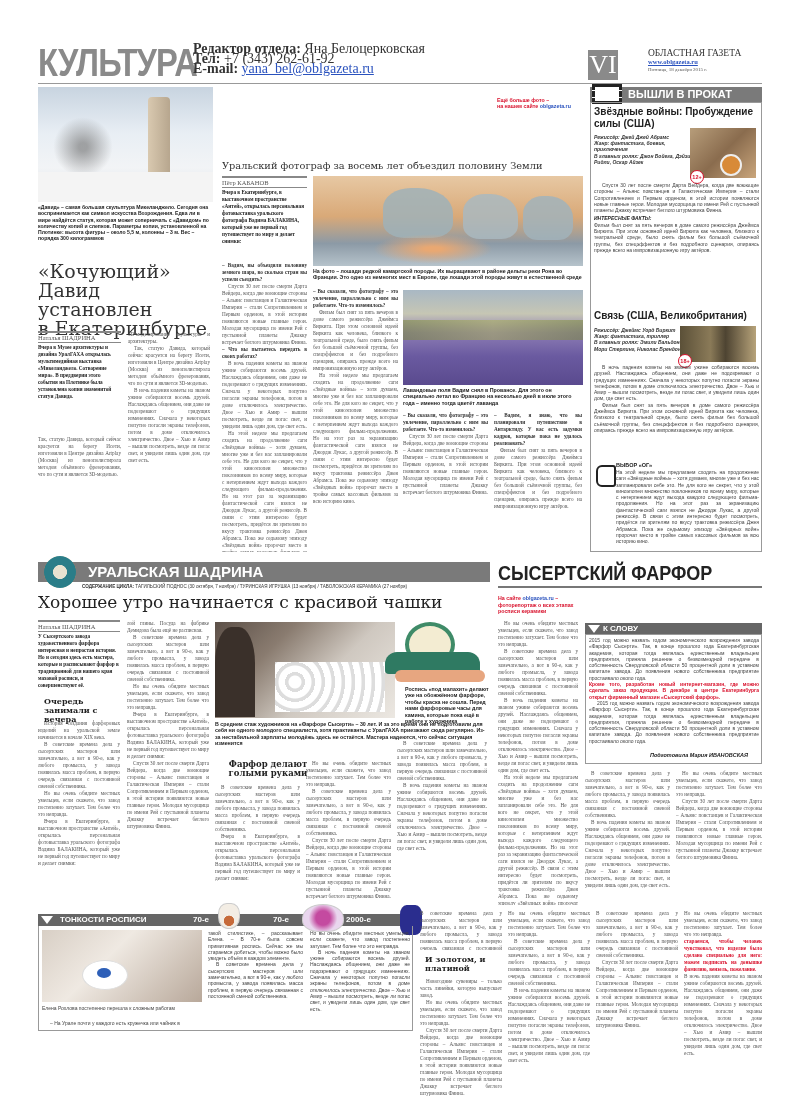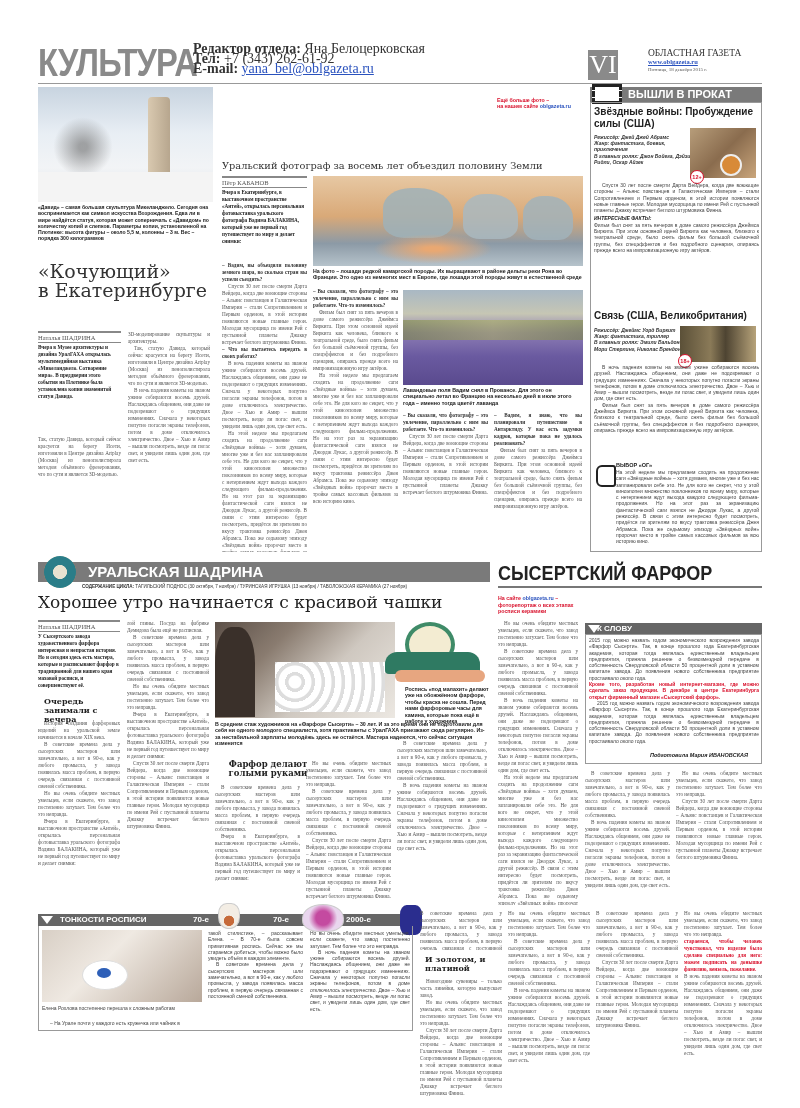--- a/index.html
+++ b/index.html
@@ -37,20 +37,21 @@
 
 <div class="photo" style="left:38px;top:87px;width:175px;height:115px;background:linear-gradient(180deg,#c8d4e0 0%,#e8eef4 40%,#f2f4f6 70%,#d8dde2 100%)">
   <div style="position:absolute;left:110px;top:10px;width:22px;height:95px;background:linear-gradient(90deg,#d9c9b0,#b7a68e);border-radius:4px"></div>
   <div style="position:absolute;left:15px;top:30px;width:60px;height:60px;border-radius:50%;background:radial-gradient(circle,#6c6c6c 10%,transparent 70%);opacity:.6"></div>
   <div style="position:absolute;left:0;top:85px;width:175px;height:30px;background:#f4f4f4"></div>
 </div>
 <div class="cap abs" style="left:38px;top:204px;width:174px;font-size:5.1px;line-height:6.3px">«Давид» – самая большая скульптура Микеланджело. Сегодня она воспринимается как символ искусства Возрождения. Едва ли в мире найдётся статуя, которая может соперничать с «Давидом» по количеству копий и слепков. Параметры копии, установленной на Плотинке: высота фигуры – около 5,5 м, колонны – 3 м. Вес – порядка 300 килограммов</div>
 
 <div class="abs serif" style="left:38px;top:262px;width:180px;font-size:19px;line-height:19px;color:#333">
   <div>«Кочующий»</div>
+  <div>Давид установлен</div>
   <div>в Екатеринбурге</div>
 </div>
 <div class="abs byline" style="left:38px;top:331px;width:83px">Наталья ШАДРИНА</div>
 <div class="abs txtb" style="left:38px;top:344px;width:83px;height:90px;overflow:hidden">Вчера в Музее архитектуры и дизайна УралГАХА открылась мультимедийная выставка «Микеланджело. Сотворение мира». В преддверии этого события на Плотинке была установлена копия знаменитой статуи Давида.</div>
 <div class="abs txt" style="left:38px;top:436px;width:83px;height:118px;overflow:hidden">
   <span>Так, статую Давида, который сейчас красуется на берегу Исети, изготовили в Центре дизайна Artplay (Москва) из пенополистирола методом объёмного фрезерования, что по сути и является 3D-моделью.</span>
 </div>
 <div class="abs txt" style="left:128px;top:331px;width:82px;height:225px;overflow:hidden">
   <div>3D-моделирование скульптуры и архитектуры.</div>
   <div style="text-indent:6px">Так, статую Давида, который сейчас красуется на берегу Исети, изготовили в Центре дизайна Artplay (Москва) из пенополистирола методом объёмного фрезерования, что по сути и является 3D-моделью.</div>
@@ -202,21 +203,21 @@
   <span style="color:#2a52be">oblgazeta.ru</span>
   <span>– фоторепортаж о всех этапах росписи керамики</span>
 </div>
 <div class="abs txt" style="left:498px;top:620px;width:80px;height:285px;overflow:hidden">
   <div style="text-indent:6px">Но вы очень обидите местных умельцев, если скажете, что завод постепенно затухает. Тем более что это неправда.</div>
   <div style="text-indent:6px">В советские времена дела у сысертских мастеров шли замечательно, а вот в 90-е, как у любого промысла, у завода появилась масса проблем, в первую очередь связанная с постоянной сменой собственника.</div>
   <div style="text-indent:6px">В ночь падения кометы на званом ужине собираются восемь друзей. Наслаждаясь общением, они даже не подозревают о грядущих изменениях. Сначала у некоторых попутно погасли экраны телефонов, потом в доме отключилось электричество. Двое – Хью и Амир – вышли посмотреть, везде ли погас свет, и увидели лишь один дом, где свет есть.</div>
   <div style="text-indent:6px">На этой неделе мы предлагаем сходить на продолжение саги «Звёздные войны» – хотя думаем, многие уже и без нас запланировали себе это. Не для кого не секрет, что у этой киноэпопеи множество поклонников по всему миру, которые с нетерпением ждут выхода каждого следующего фильма-продолжения. Но на этот раз за экранизацию фантастической саги взялся не Джордж Лукас, а другой режиссёр. В связи с этим интересно будет посмотреть, придётся ли зрителям по вкусу трактовка режиссёра Джея Абрамса. Пока же седьмому эпизоду «Звёздных войн» пророчат место в тройке самых кассовых фильмов за всю историю кино.</div>
 </div>
 
-<div class="bar" style="left:585px;top:623px;width:177px;height:11px;font-size:8px;line-height:11px;padding-left:12px;background:#666">
+<div class="bar" style="left:585px;top:623px;width:177px;height:11px;font-size:8px;line-height:11px;padding-left:18px;background:#666">
   <span>К СЛОВУ</span>
 </div>
 <div class="abs" style="left:588px;top:625px;width:0;height:0;border-left:6px solid transparent;border-right:6px solid transparent;border-top:8px solid #fff"></div>
 <div class="abs" style="left:585px;top:634px;width:177px;height:130px;border:1px solid #999"></div>
 <div class="abs" style="left:589px;top:637px;width:170px;height:110px;overflow:hidden;font-family:'Liberation Sans',sans-serif;font-size:5px;line-height:6.3px;color:#444;text-align:justify">
   <div>2015 год можно назвать годом экономического возрождения завода «Фарфор Сысерти». Так, в конце прошлого года Екатеринбургская академия, которая тогда являлась единственным владельцем предприятия, приняла решение о безвозмездной передаче в собственность Свердловской области 50 процентной доли в уставном капитале завода. До появления нового собственника предприятие простаивало около года.</div>
   <div style="font-weight:bold;color:#d8102b">Кроме того, разработан новый интернет-магазин, где можно сделать заказ продукции. В декабре в центре Екатеринбурга открыт фирменный магазин «Сысертский фарфор».</div>
   <div style="text-indent:8px">2015 год можно назвать годом экономического возрождения завода «Фарфор Сысерти». Так, в конце прошлого года Екатеринбургская академия, которая тогда являлась единственным владельцем предприятия, приняла решение о безвозмездной передаче в собственность Свердловской области 50 процентной доли в уставном капитале завода. До появления нового собственника предприятие простаивало около года.</div>
 </div>
 <div class="abs sans" style="left:650px;top:752px;font-size:5.5px;font-weight:bold;font-style:italic;color:#222">Подготовила Мария ИВАНОВСКАЯ</div>

